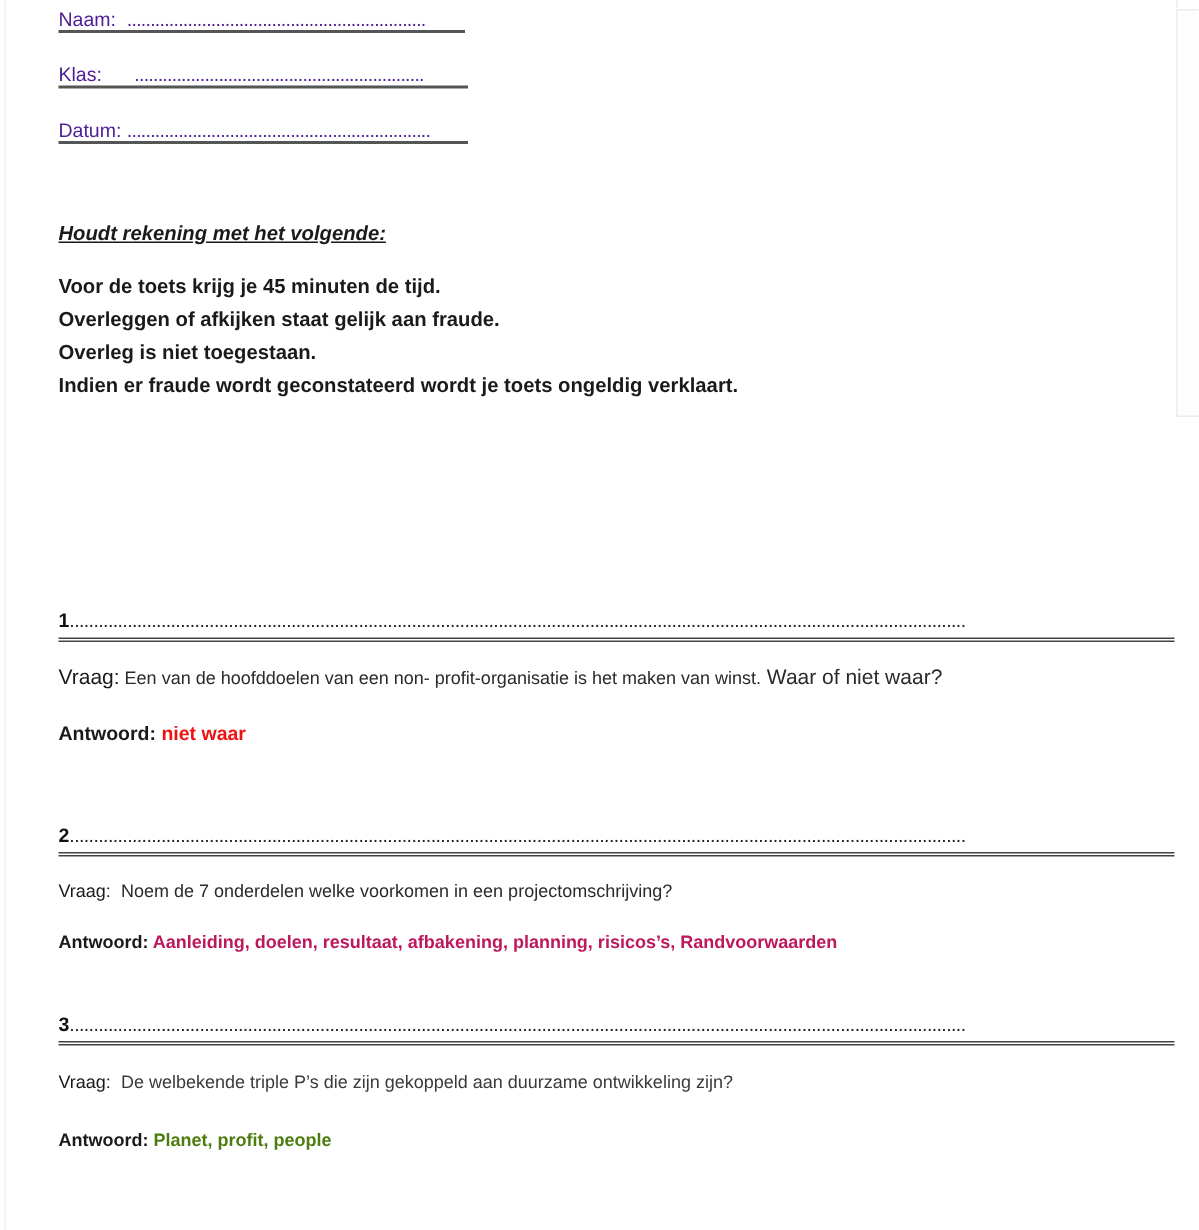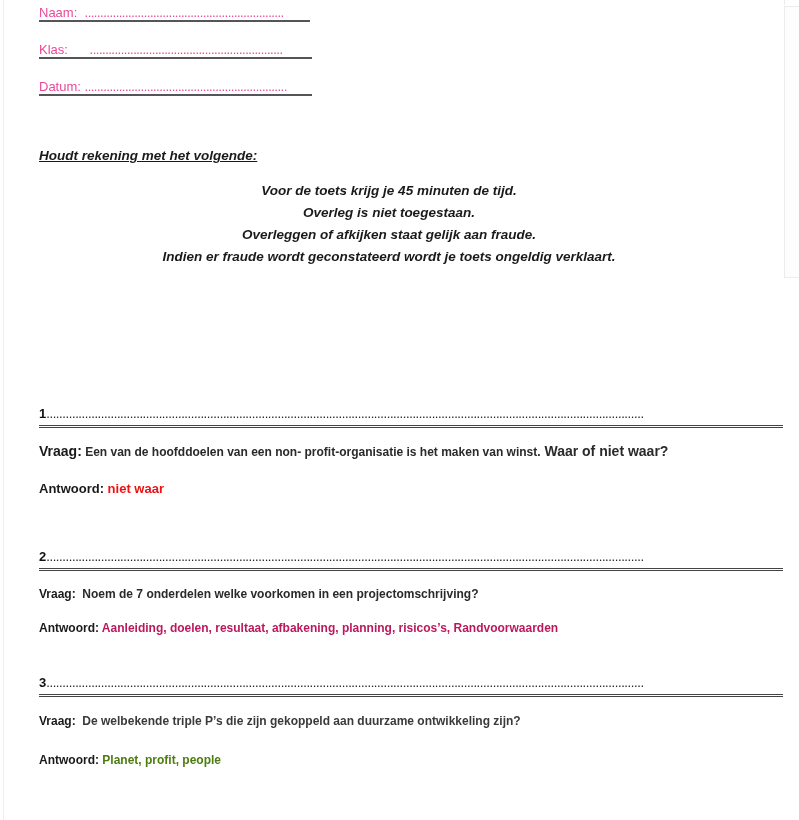--- a/index.html
+++ b/index.html
@@ -14,49 +14,49 @@
   .side-panel {
     position: absolute; left: 784px; top: 6px; width: 15px; height: 270px;
     border-left: 1px solid #ececec; border-top: 1px solid #ececec; border-bottom: 1px solid #ececec;
     background: #fdfdfd;
   }
   .side-panel-top {
     position: absolute; left: 784px; top: 0; width: 15px; height: 5px;
     border-left: 1px solid #ececec;
   }
   .field {
-    position: absolute; left: 39px; font-size: 13px; color: #ec4899;
+    position: absolute; left: 39px; font-size: 13px; color: #4c1d95;
     border-bottom: 2px solid #555; line-height: 15px; padding-bottom: 0px;
     white-space: nowrap; overflow: hidden;
   }
   .field .dots { letter-spacing: -0.5px; }
   #f-naam { top: 5px; width: 271px; }
   #f-klas { top: 42px; width: 273px; }
   #f-datum { top: 79px; width: 273px; }
 
   .notice-title {
     position: absolute; left: 39px; top: 148px; font-size: 13.5px; font-weight: bold;
     font-style: italic; text-decoration: underline; color: #1a1a1a;
   }
   .notice-list {
     position: absolute; left: 39px; top: 180px; width: 700px;
-    font-size: 13.5px; font-weight: bold; font-style: italic; line-height: 22px; color: #1a1a1a; text-align: center;
+    font-size: 13.5px; font-weight: bold; line-height: 22px; color: #1a1a1a;
   }
   .notice-list div { white-space: nowrap; }
 
   .sep {
     position: absolute; left: 39px; width: 744px; height: 18px;
     font-size: 13px; font-weight: bold; line-height: 14px; color: #111;
     white-space: nowrap; overflow: hidden;
     border-bottom: 3px double #444;
   }
   .sep .dots { font-weight: normal; letter-spacing: -0.4px; color: #222; }
 
   .qline {
-    position: absolute; left: 39px; font-size: 12px; font-weight: bold; color: #2a2a2a;
+    position: absolute; left: 39px; font-size: 12px; font-weight: normal; color: #2a2a2a;
     white-space: nowrap;
   }
   .qline .lbl { font-size: 14px; color: #1a1a1a; }
   .qline .big { font-size: 14px; }
   .ans { position: absolute; left: 39px; font-size: 13px; font-weight: bold; color: #1a1a1a; white-space: nowrap; }
   .ans .red { color: #ee1111; }
   .q2 .lbl, .q3 .lbl { font-size: 12px; }
   .q3 { color: #3a3a3a; }
 </style>
 </head>
@@ -66,22 +66,22 @@
 <div class="side-panel-top"></div>
 <div class="side-panel"></div>
 
 <div class="field" id="f-naam"><span>Naam:</span><span style="white-space:pre">  </span><span class="dots">................................................................</span></div>
 <div class="field" id="f-klas"><span>Klas:</span><span style="white-space:pre">      </span><span class="dots">..............................................................</span></div>
 <div class="field" id="f-datum"><span>Datum:</span><span style="white-space:pre"> </span><span class="dots">.................................................................</span></div>
 
 <div class="notice-title">Houdt rekening met het volgende:</div>
 <div class="notice-list">
   <div>Voor de toets krijg je 45 minuten de tijd.</div>
+  <div>Overleggen of afkijken staat gelijk aan fraude.</div>
   <div>Overleg is niet toegestaan.</div>
-  <div>Overleggen of afkijken staat gelijk aan fraude.</div>
   <div>Indien er fraude wordt geconstateerd wordt je toets ongeldig verklaart.</div>
 </div>
 
 <div class="sep" style="top:407px"><span>1</span><span class="dots">..........................................................................................................................................................................................</span></div>
 <div class="qline" style="top:443px"><span class="lbl">Vraag:</span><span style="white-space:pre"> Een van de hoofddoelen van een non- profit-organisatie is het maken van winst.</span><span class="big" style="white-space:pre"> Waar of niet waar?</span></div>
 <div class="ans" style="top:481px"><span>Antwoord:</span><span class="red" style="white-space: pre; color: rgb(238, 17, 17);"> niet waar</span></div>
 
 <div class="sep" style="top:550px"><span>2</span><span class="dots">..........................................................................................................................................................................................</span></div>
 <div class="qline q2" style="top:587px"><span class="lbl">Vraag:</span><span style="white-space:pre">  Noem de 7 onderdelen welke voorkomen in een projectomschrijving?</span></div>
 <div class="ans" style="top:621px; font-size:12px"><span>Antwoord:</span><span class="red" style="white-space: pre; color: #be185d;"> Aanleiding, doelen, resultaat, afbakening, planning, risicos’s, Randvoorwaarden</span></div>

